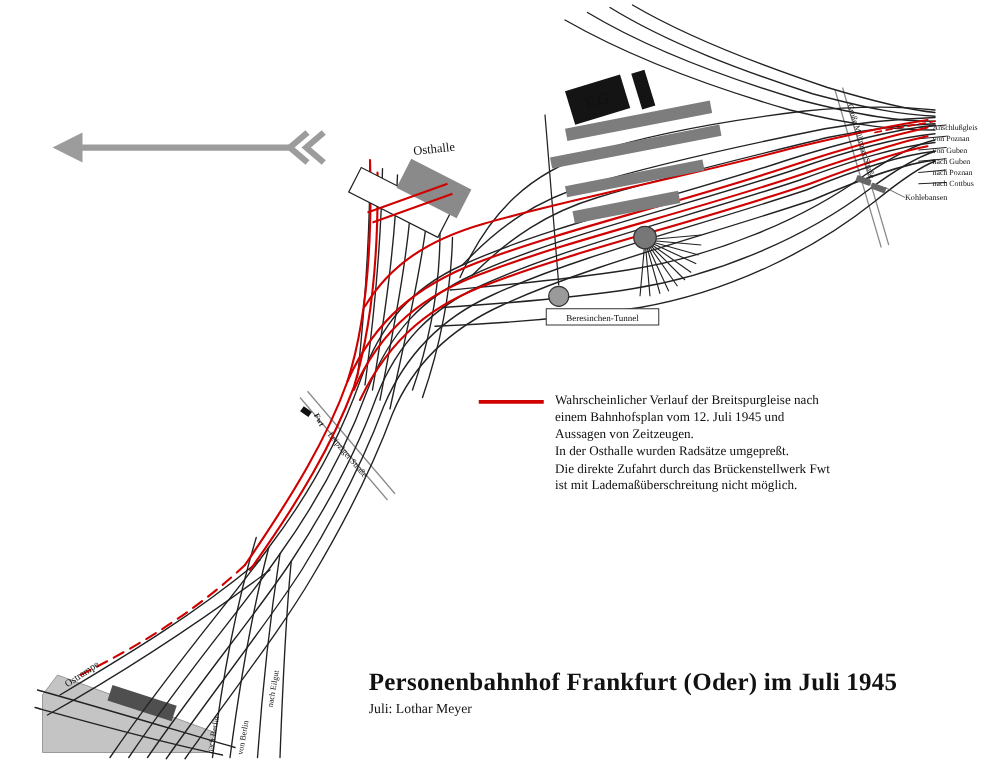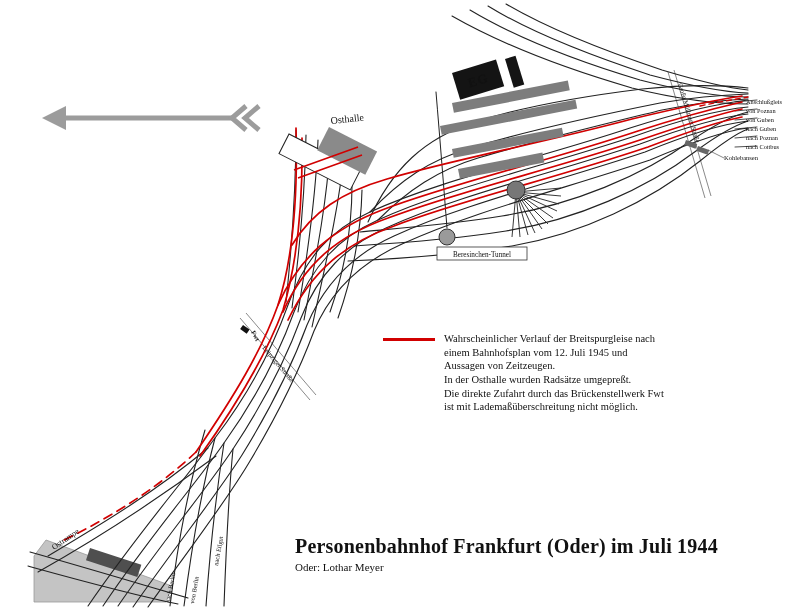--- a/index.html
+++ b/index.html
@@ -1,21 +1,21 @@
 <!DOCTYPE html>
 <html><head>
 <meta charset="utf-8">
 <style>
   html,body{margin:0;padding:0;background:#fff;}
   #stage{position:relative;width:800px;height:609px;background:#ffffff;overflow:hidden;
          font-family:"Liberation Serif","DejaVu Serif",serif;color:#111;}
   #map-svg{position:absolute;left:0;top:0;}
   .overlay{position:absolute;}
   
-  #legend{left:383px;top:332px;width:352px;}
+  #legend{left:383px;top:314px;width:352px;}
   .legend-item{display:flex;align-items:flex-start;margin-bottom:14px;}
   .legend-swatch{width:52px;flex:0 0 52px;margin-top:6px;margin-right:9px;}
   .swatch-solid{border-top:3px solid #d10000;}
   .swatch-dashed{border-top:3px dashed #d10000;}
   .legend-text{margin:0;font-size:10.5px;line-height:1.3;white-space:pre-line;}
   
   #title-block{left:295px;top:535px;width:490px;}
   #title-block h1{margin:0;font-size:20px;font-weight:700;letter-spacing:.2px;}
   #title-block p{margin:3px 0 0 0;font-size:11px;}
   svg text{font-family:"Liberation Serif","DejaVu Serif",serif;fill:#111;}
@@ -199,17 +199,17 @@
       <p class="legend-text">Wahrscheinlicher Verlauf der Breitspurgleise nach
 einem Bahnhofsplan vom 12. Juli 1945 und
 Aussagen von Zeitzeugen.
 In der Osthalle wurden Radsätze umgepreßt.
 Die direkte Zufahrt durch das Brückenstellwerk Fwt
 ist mit Lademaßüberschreitung nicht möglich.</p>
     </div>
   </div>
 
   <div id="title-block" class="overlay">
-    <h1>Personenbahnhof Frankfurt (Oder) im Juli 1944</h1>
-    <p>Oder: Lothar Meyer</p>
+    <h1>Personenbahnhof Frankfurt (Oder) im Juli 1945</h1>
+    <p>Juli: Lothar Meyer</p>
   </div>
 
 </div>
 
 </body></html>

